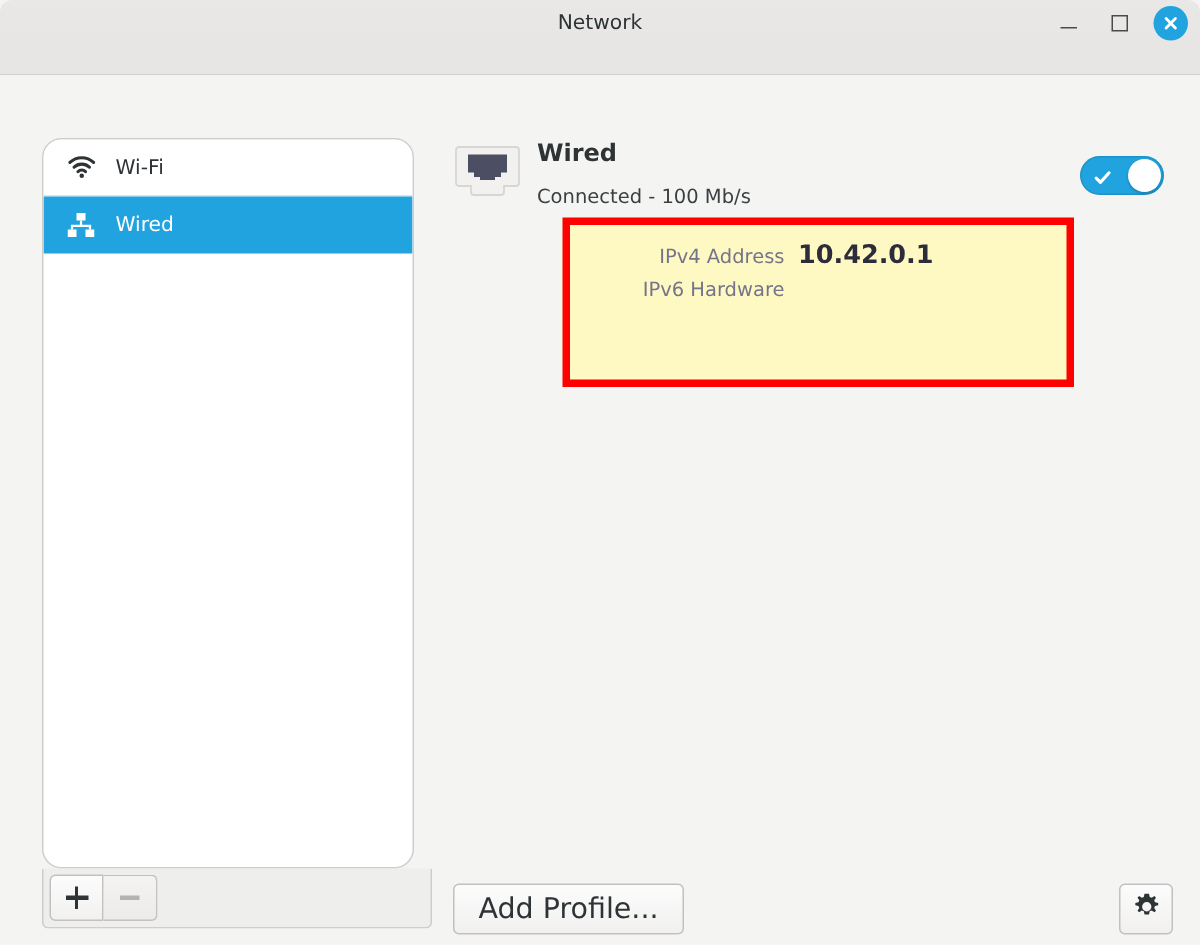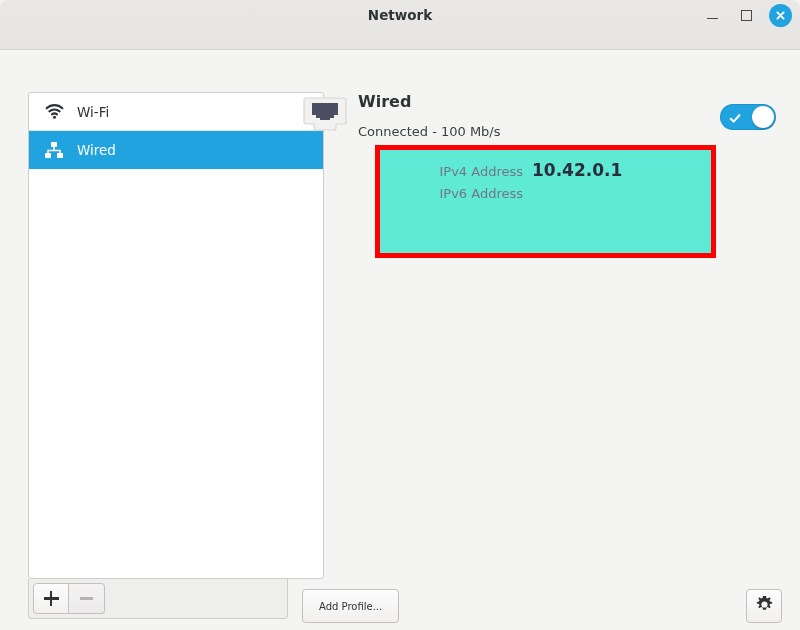--- a/index.html
+++ b/index.html
@@ -36,21 +36,21 @@
     border-top-right-radius: 8px;
   }
   .titlebar-title {
     position: absolute;
     left: 0; top: 0;
     width: 800px;
     height: 30px;
     line-height: 30px;
     text-align: center;
     font-size: 13.5px;
-    font-weight: bold;
+    font-weight: normal;
     color: #2e3436;
   }
   .win-controls {
     position: absolute;
     right: 8px;
     top: 3px;
     display: flex;
     align-items: center;
     gap: 10px;
   }
@@ -82,26 +82,26 @@
     display: flex;
     align-items: center;
     justify-content: center;
   }
 
   
   .sidebar {
     position: absolute;
     left: 28px;
     top: 92px;
-    width: 296px;
+    width: 248px;
     height: 487px;
     background: #ffffff;
     border: 1px solid #cfcdcb;
     box-sizing: border-box;
-    border-radius: 3px;
+    border-radius: 13px;
     overflow: hidden;
   }
   .side-item {
     height: 38px;
     display: flex;
     align-items: center;
     padding-left: 14px;
     box-sizing: border-box;
     border-bottom: 1px solid #e4e2e0;
     font-size: 13.5px;
@@ -227,21 +227,21 @@
   }
 
   
   .details-highlight {
     position: absolute;
     left: 87px;
     top: 93px;
     width: 341px;
     height: 113px;
     border: 5px solid #ff0000;
-    background: #5eead4;
+    background: #fef9c3;
     box-sizing: border-box;
   }
   .detail-row {
     display: flex;
     align-items: baseline;
     height: 26px;
   }
   .detail-rows {
     position: absolute;
     left: 0; top: 10px;
@@ -267,21 +267,21 @@
     left: 14px;
     top: 537px;
     height: 34px;
     padding: 0 16px;
     display: flex;
     align-items: center;
     background: linear-gradient(to bottom, #fcfcfc, #f1f0ef);
     border: 1px solid #c3c1bf;
     border-radius: 4px;
     box-sizing: border-box;
-    font-size: 10px;
+    font-size: 19px;
     color: #2e3436;
   }
   .gear-btn {
     position: absolute;
     right: 18px;
     top: 537px;
     width: 36px;
     height: 34px;
     display: flex;
     align-items: center;
@@ -379,21 +379,21 @@
 
     <div class="details-highlight">
       <div class="detail-rows">
 
         <div class="detail-row">
           <span class="detail-label">IPv4 Address</span>
           <span class="detail-value">10.42.0.1</span>
         </div>
 
         <div class="detail-row">
-          <span class="detail-label">IPv6 Address</span>
+          <span class="detail-label">IPv6 Hardware</span>
         </div>
 
         <div class="detail-row">
         </div>
 
       </div>
     </div>
 
     <div class="add-profile-btn">
       <span>Add Profile...</span>

